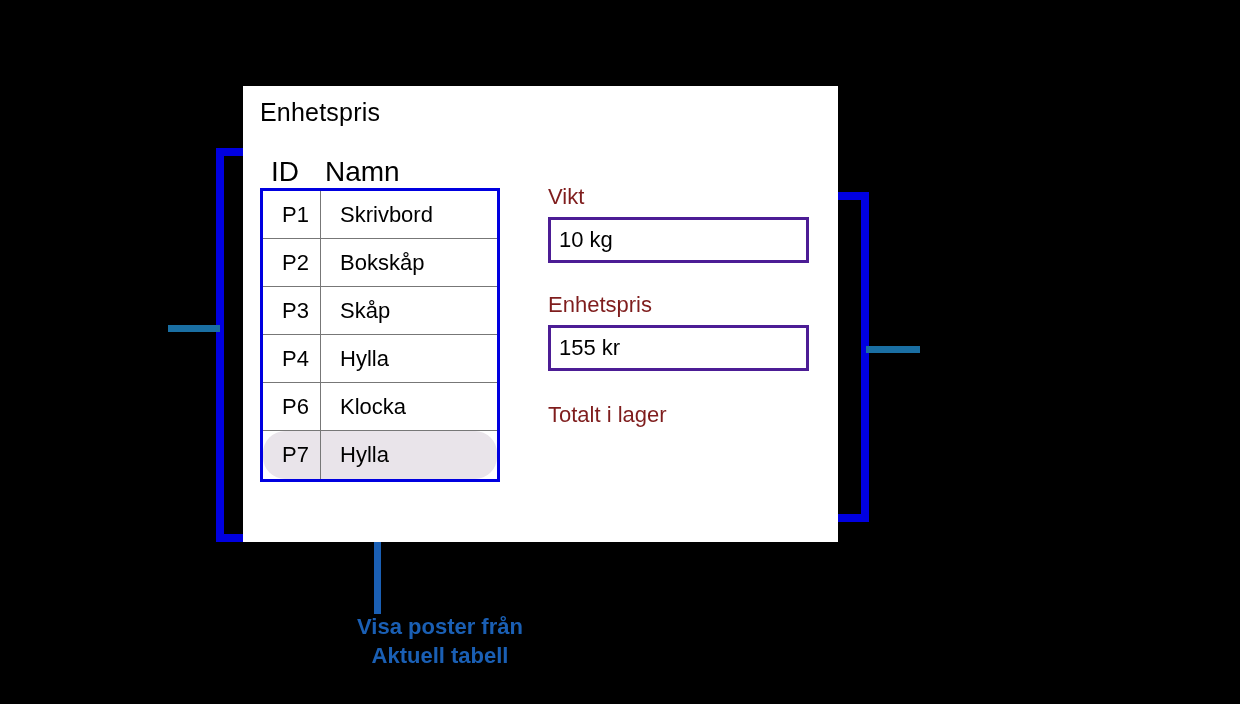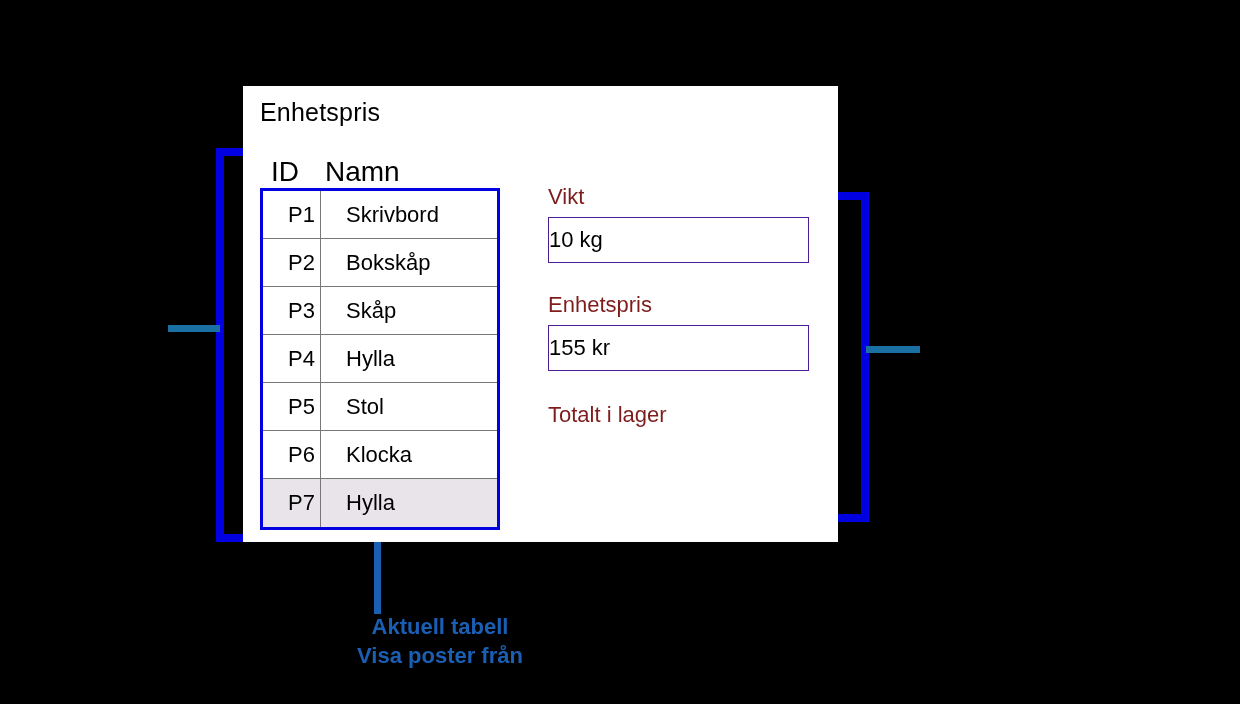--- a/index.html
+++ b/index.html
@@ -57,50 +57,51 @@
     box-sizing: border-box;
     background: #ffffff;
   }
   .row {
     display: flex;
     height: 48px;
     border-bottom: 1px solid #777777;
     box-sizing: border-box;
   }
   .row:last-child { border-bottom: none; }
-  .row.selected { background: #e9e4ea; }
+  .row.selected { background: #e9e4ea; border-radius: 22px; }
   .cell {
     font-size: 22px;
     color: #000000;
     display: flex;
     align-items: center;
-    padding-left: 25px;
+    padding-left: 19px;
     box-sizing: border-box;
   }
   .cell.id {
     width: 58px;
     border-right: 1px solid #777777;
   }
   .cell.namn { flex: 1; }
 
   
   .field { position: absolute; }
   .field-label {
     font-size: 22px;
     color: #7f1d1d;
     margin-bottom: 7px;
   }
   .field-box {
     width: 261px;
     height: 46px;
-    border: 1px solid #4c1d95;
+    border: 3px solid #4c1d95;
     background: #ffffff;
     box-sizing: border-box;
     display: flex;
     align-items: center;
+    padding-left: 8px;
     font-size: 22px;
     color: #000000;
   }
   .field.vikt     { left: 305px; top: 98px; }
   .field.pris     { left: 305px; top: 206px; }
   .field.lager    { left: 305px; top: 316px; }
 
   
   .bracket { position: absolute; background: transparent; }
 
@@ -197,24 +198,20 @@
       </div>
       <div class="row">
         <div class="cell id">P3</div>
         <div class="cell namn">Skåp</div>
       </div>
       <div class="row">
         <div class="cell id">P4</div>
         <div class="cell namn">Hylla</div>
       </div>
       <div class="row">
-        <div class="cell id">P5</div>
-        <div class="cell namn">Stol</div>
-      </div>
-      <div class="row">
         <div class="cell id">P6</div>
         <div class="cell namn">Klocka</div>
       </div>
       <div class="row selected">
         <div class="cell id">P7</div>
         <div class="cell namn">Hylla</div>
       </div>
     </div>
 
     <div class="field vikt">
@@ -227,17 +224,17 @@
       <div class="field-box">155 kr</div>
     </div>
 
     <div class="field lager">
       <div class="field-label">Totalt i lager</div>
     </div>
 
   </div>
 
   <div class="caption">
+    <div>Visa poster från</div>
     <div>Aktuell tabell</div>
-    <div>Visa poster från</div>
   </div>
 
 </div>
 
 </body></html>

